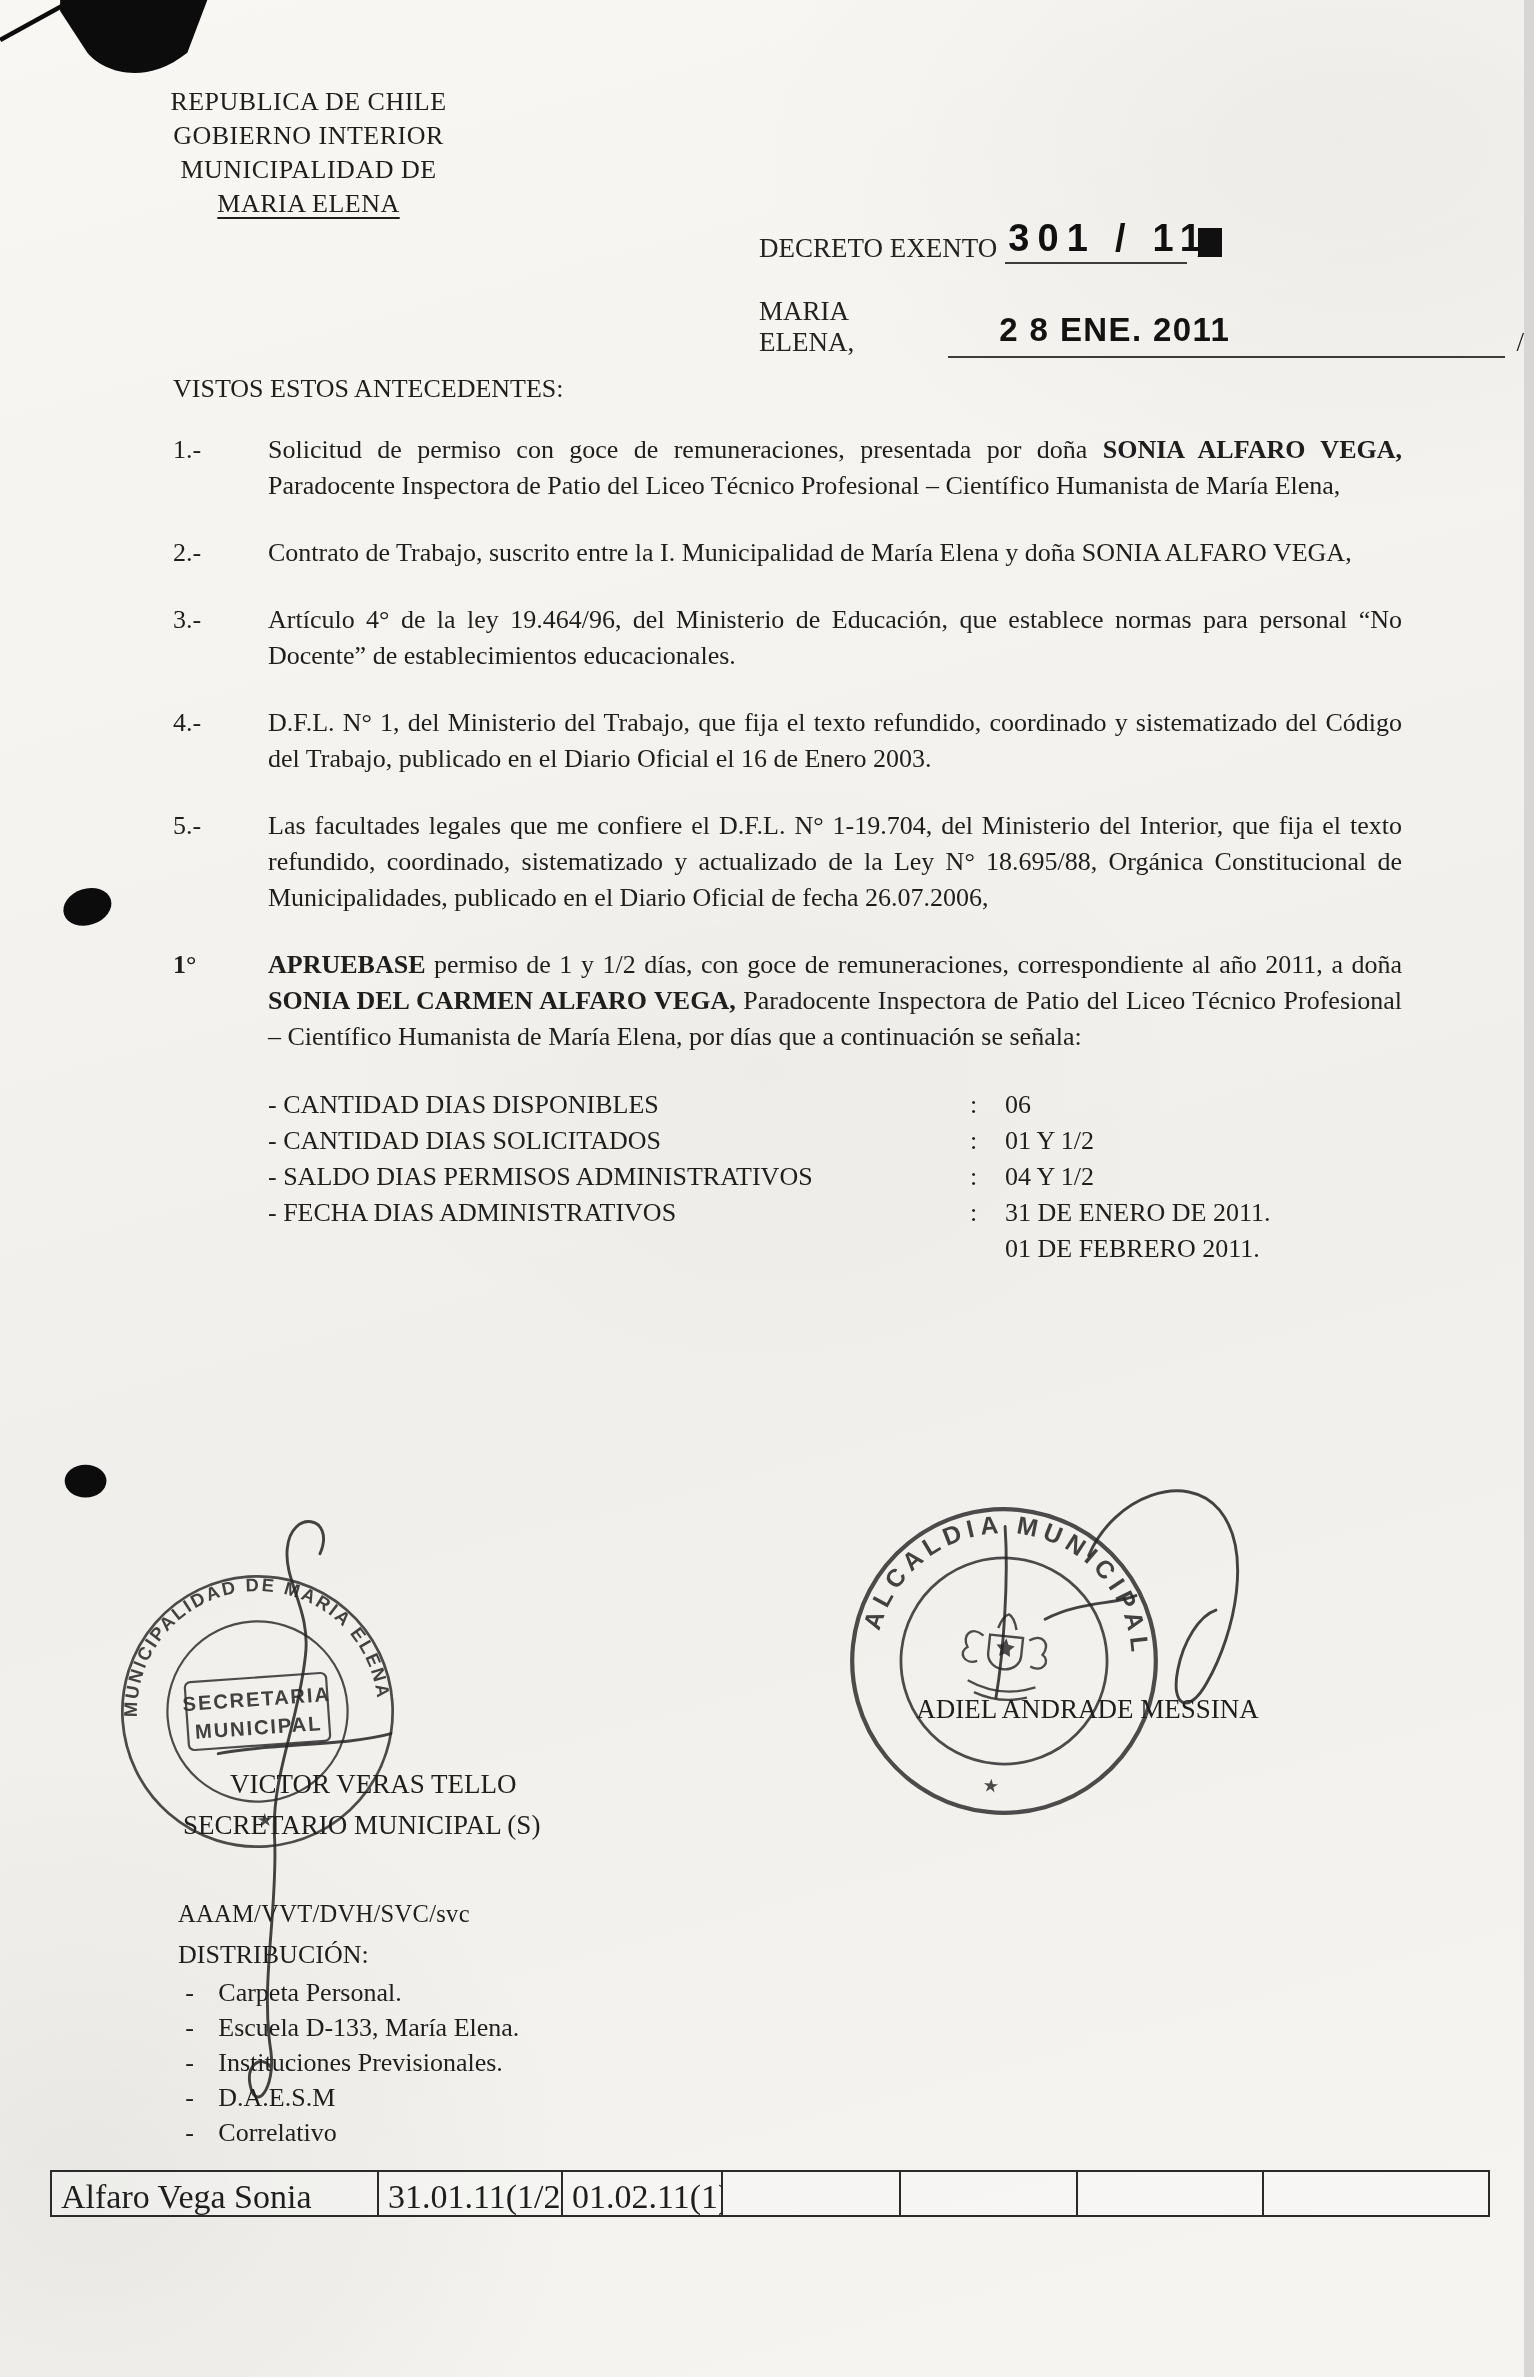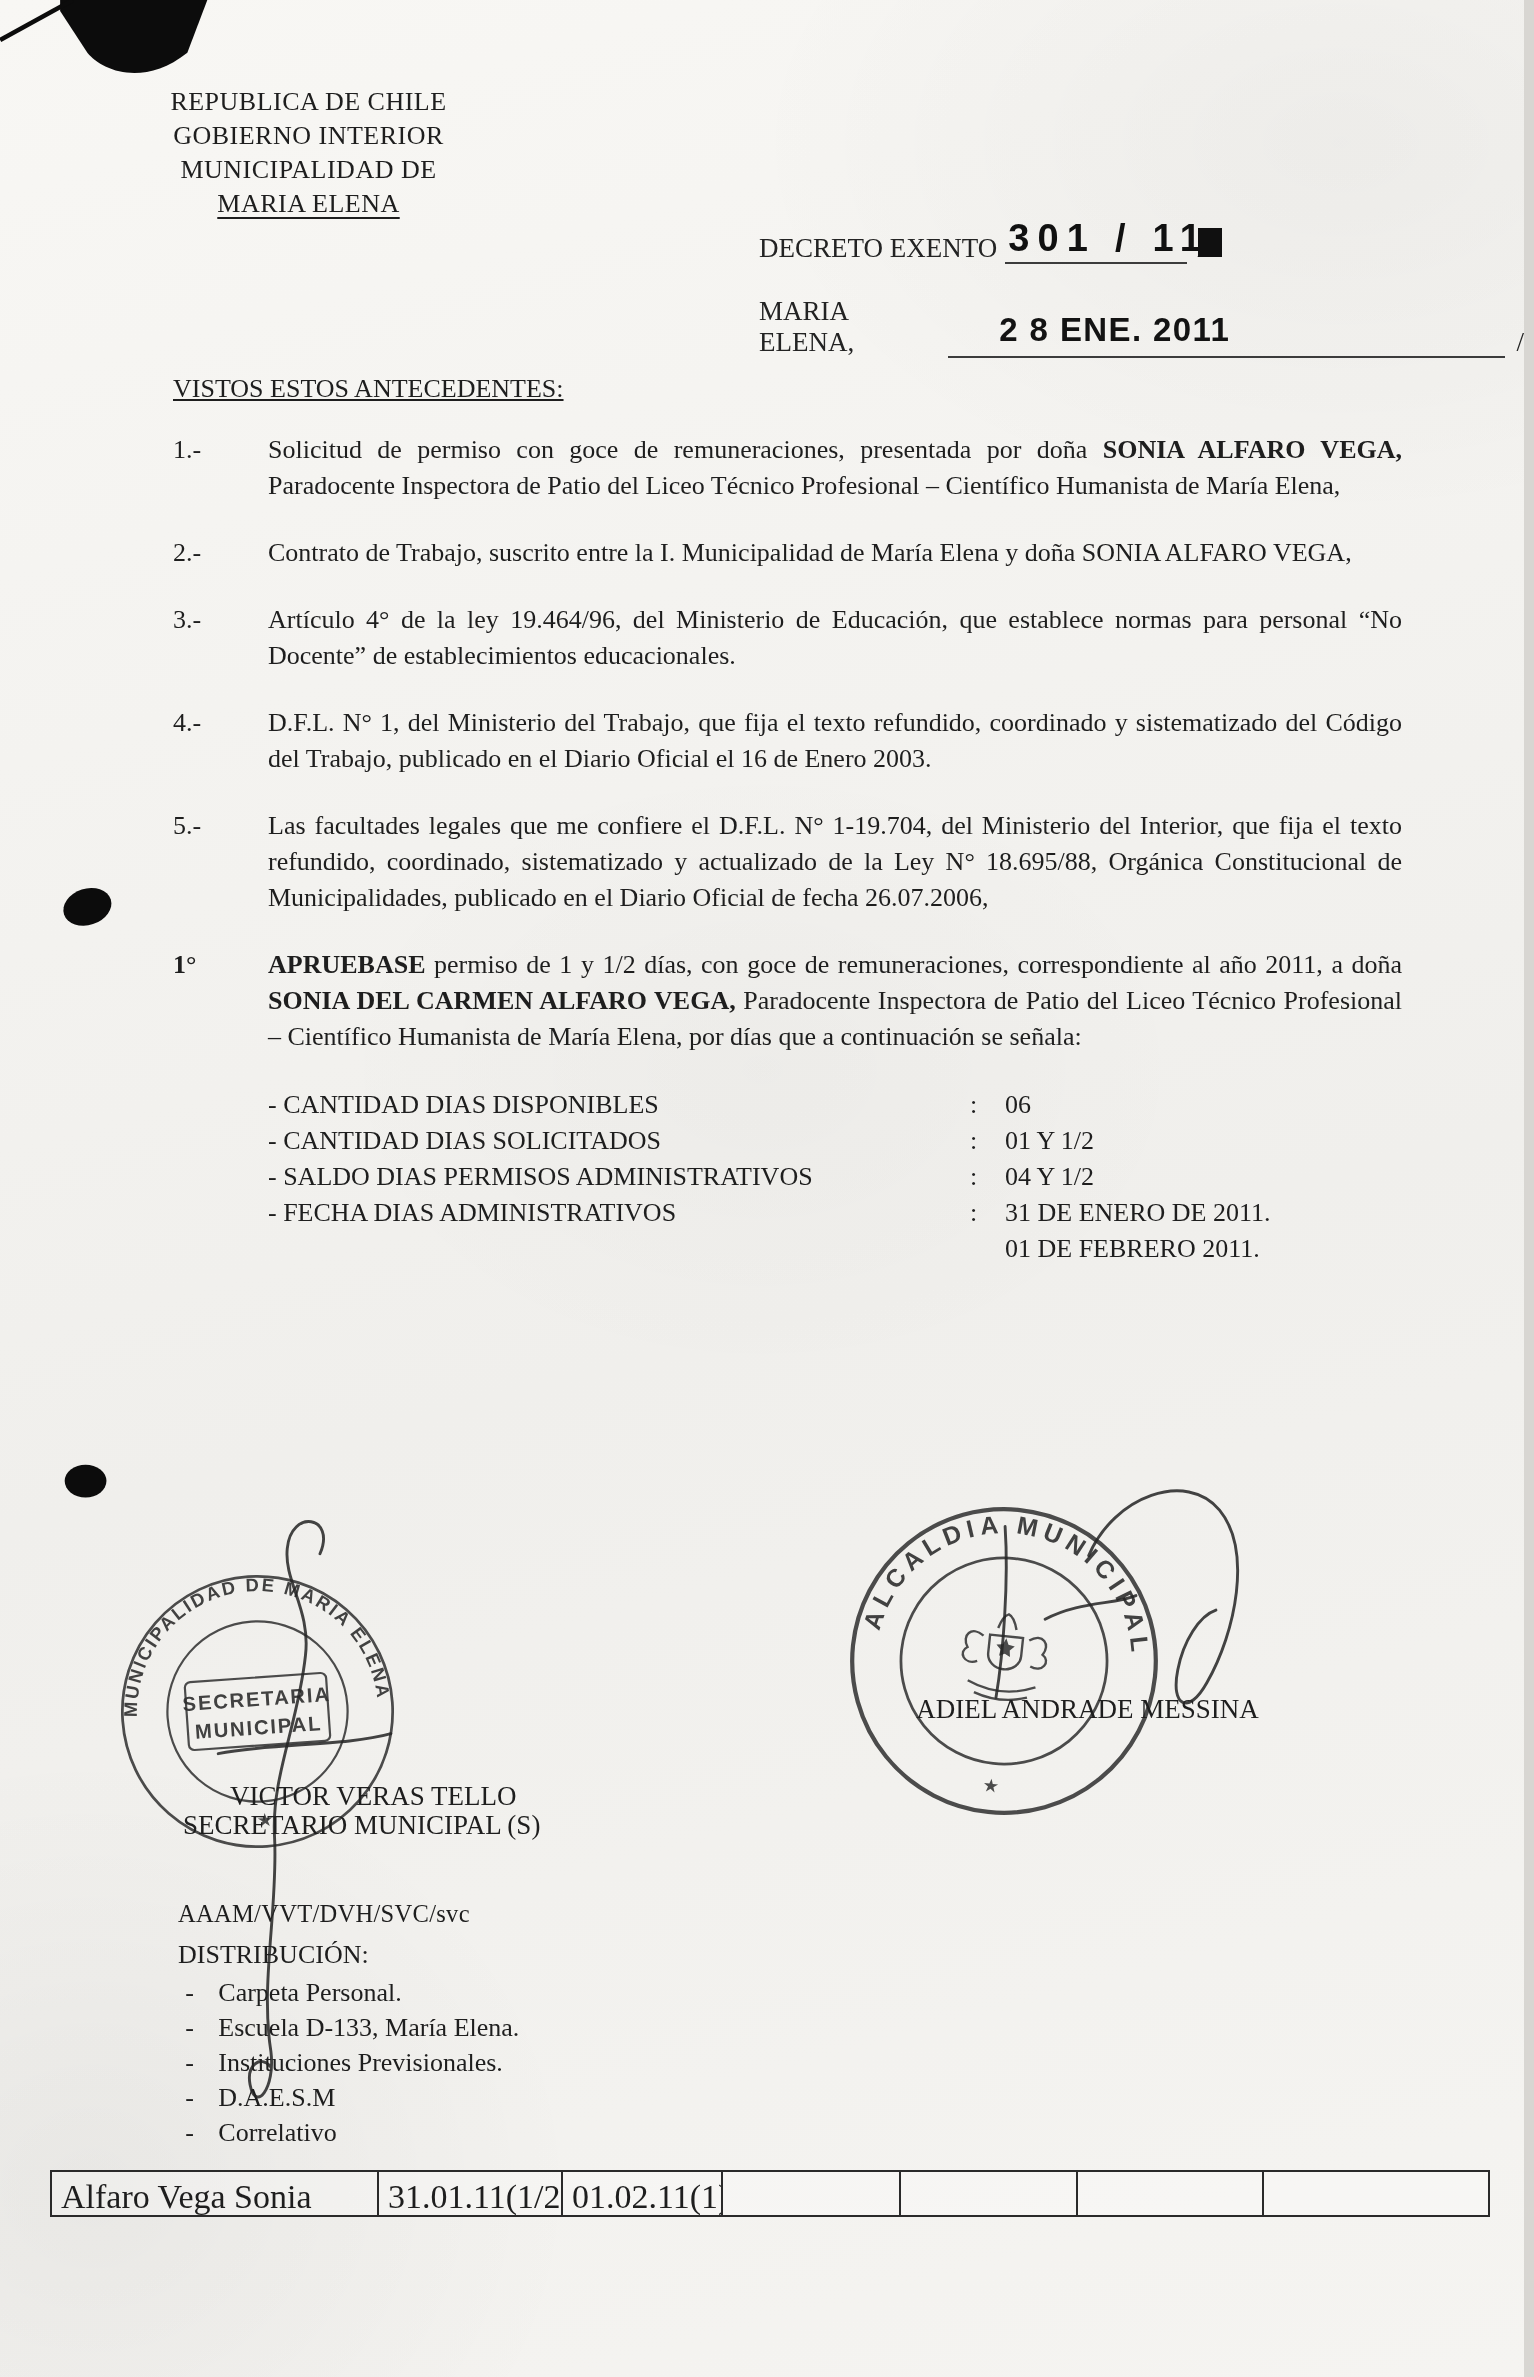--- a/index.html
+++ b/index.html
@@ -24,21 +24,21 @@
   .fill-decree{width:182px;margin-left:7.3px;}
   .fill-date{width:589px;margin-left:9px;}
   .stampnum{position:absolute;left:3.6px;bottom:1.8px;font-family:"Liberation Sans",sans-serif;
     font-weight:700;font-size:38px;letter-spacing:8.2px;color:#101010;white-space:nowrap;}
   .ink-box{position:absolute;right:-35px;bottom:5.5px;width:23.6px;height:29px;background:#101010;}
   .datestamp{position:absolute;left:51px;bottom:7.3px;font-family:"Liberation Sans",sans-serif;
     font-weight:700;font-size:33px;letter-spacing:1.4px;color:#131313;white-space:nowrap;}
   .slash{margin-left:11px;}
   
   .content{position:absolute;left:173px;top:371px;width:1229px;font-size:26px;line-height:36px;}
-  .vistos{margin:0 0 25.4px 0;text-decoration:underline;}
+  .vistos{margin:0 0 25.4px 0;}
   .item{display:flex;margin-bottom:31px;}
   .item .num{flex:0 0 95px;}
   .item .txt{flex:1;text-align:justify;}
   b{font-weight:700;}
   .decreto-title{font-weight:700;letter-spacing:10px;margin:5.5px 0 29px 0;font-size:27px;}
   .decree-par{display:flex;margin-bottom:32px;}
   .decree-par .num{flex:0 0 95px;font-weight:700;}
   .decree-par .txt{flex:1;text-align:justify;}
   .dias{margin-left:95px;margin-bottom:33px;}
   .dias-row{display:flex;}
@@ -54,21 +54,21 @@
   .sw4{stroke-width:4.6;}
   .ringtext{font-family:"Liberation Sans",sans-serif;font-size:20px;letter-spacing:2.5px;
     fill:#2e2e2e;opacity:.9;font-weight:600;}
   .rt2{font-size:27px;letter-spacing:6px;font-weight:700;}
   .ringstar{font-size:20px;fill:#2e2e2e;opacity:.85;}
   .ctext{font-family:"Liberation Sans",sans-serif;font-size:22px;font-weight:700;
     letter-spacing:2px;fill:#2e2e2e;opacity:.9;}
   .coa path{fill:none;stroke:#2e2e2e;stroke-width:2.6;opacity:.85;}
   .coa .fillink{fill:#2e2e2e;stroke:none;}
   
-  .sig-name-l1{position:absolute;left:230px;top:1769px;font-size:27px;margin-top:12px;}
+  .sig-name-l1{position:absolute;left:230px;top:1769px;font-size:27px;}
   .sig-name-l2{position:absolute;left:183px;top:1810px;font-size:27px;}
   .sig-block-right{position:absolute;left:865px;top:1690px;width:445px;text-align:center;
     font-size:27px;line-height:38px;}
   
   .footer{position:absolute;left:178px;top:1896px;font-size:26px;line-height:35px;}
   .initials{font-size:24.5px;margin-bottom:5.5px;letter-spacing:0.3px;}
   .dist-title{margin-bottom:3.6px;}
   .dist-item{display:flex;}
   .dist-item .dash{width:33px;padding-left:7.3px;}
   

